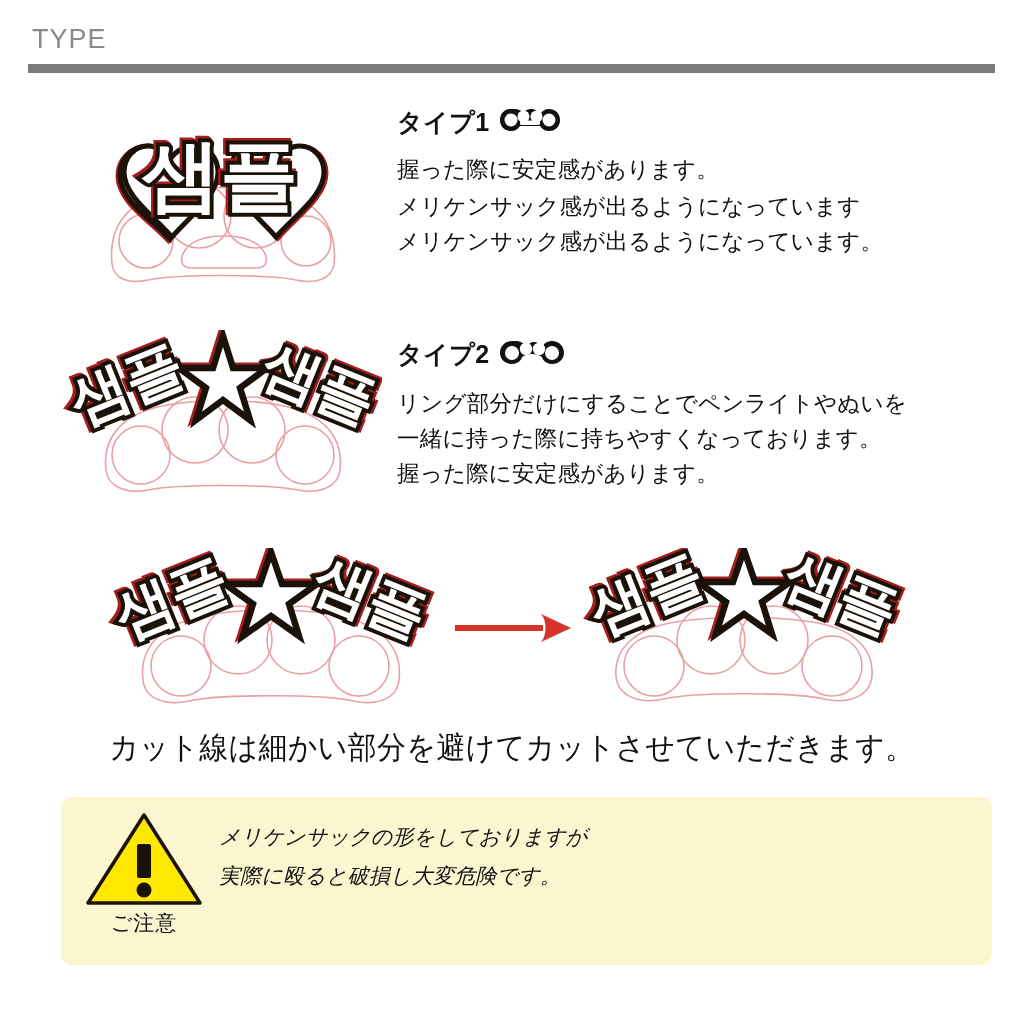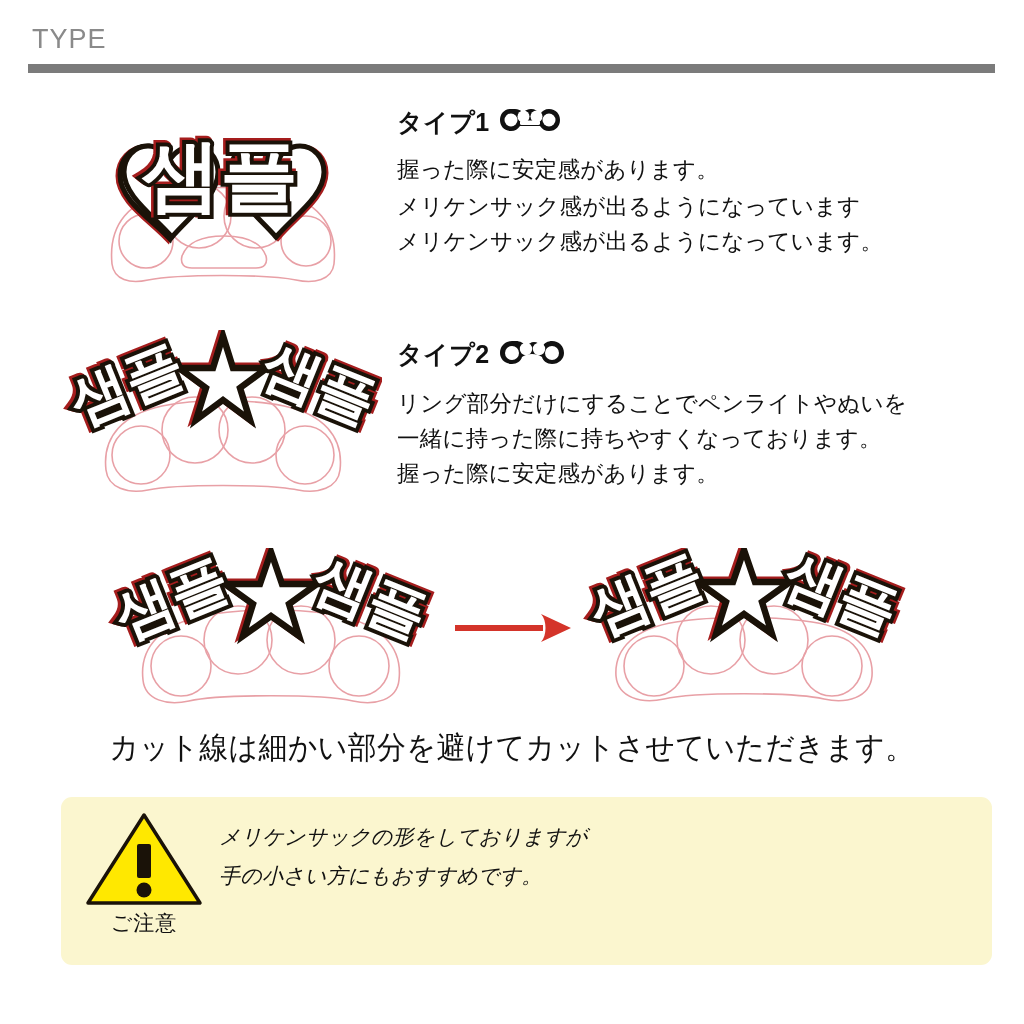--- a/index.html
+++ b/index.html
@@ -253,17 +253,17 @@
     <div class="notice-icon">
       <svg width="120" height="95" viewBox="0 0 120 95">
         <path d="M60 4 L116 92 L4 92 Z" fill="#ffe800" stroke="#1a1208" stroke-width="3.5" stroke-linejoin="round"></path>
         <rect x="53" y="33" width="14" height="34" rx="2" fill="#1a1208"></rect>
         <circle cx="60" cy="79" r="7.5" fill="#1a1208"></circle>
       </svg>
     </div>
     <div class="notice-label">ご注意</div>
     <div class="notice-lines">
       <div class="notice-line">メリケンサックの形をしておりますが</div>
-      <div class="notice-line">手の小さい方にもおすすめです。</div>
+      <div class="notice-line">実際に殴ると破損し大変危険です。</div>
     </div>
   </div>
 
 </div>
 
 </body></html>

